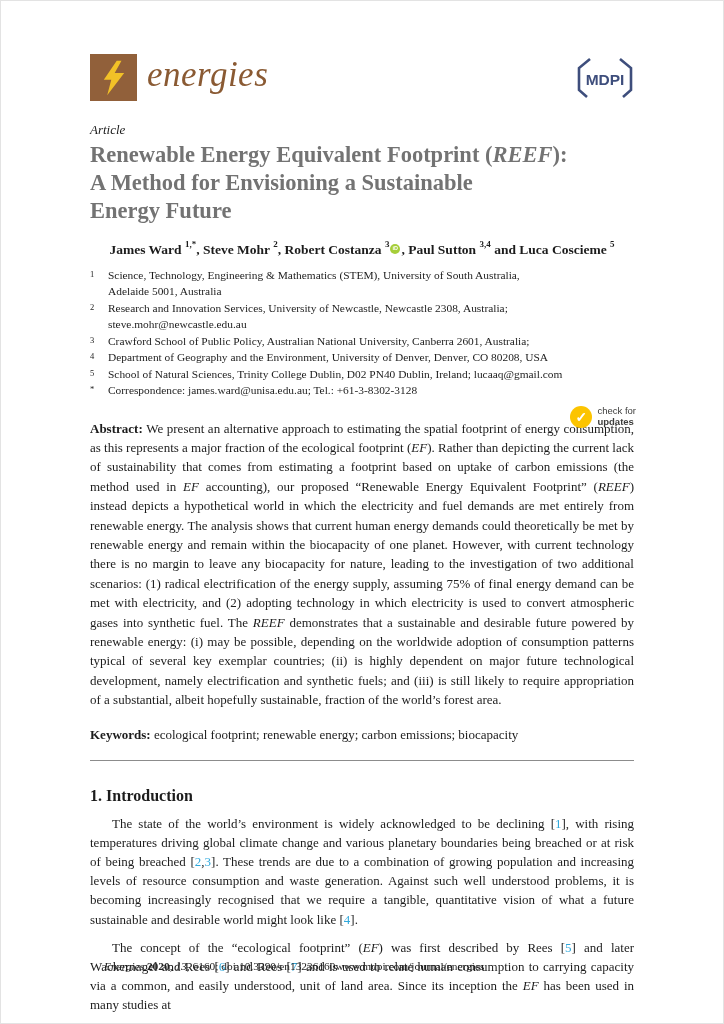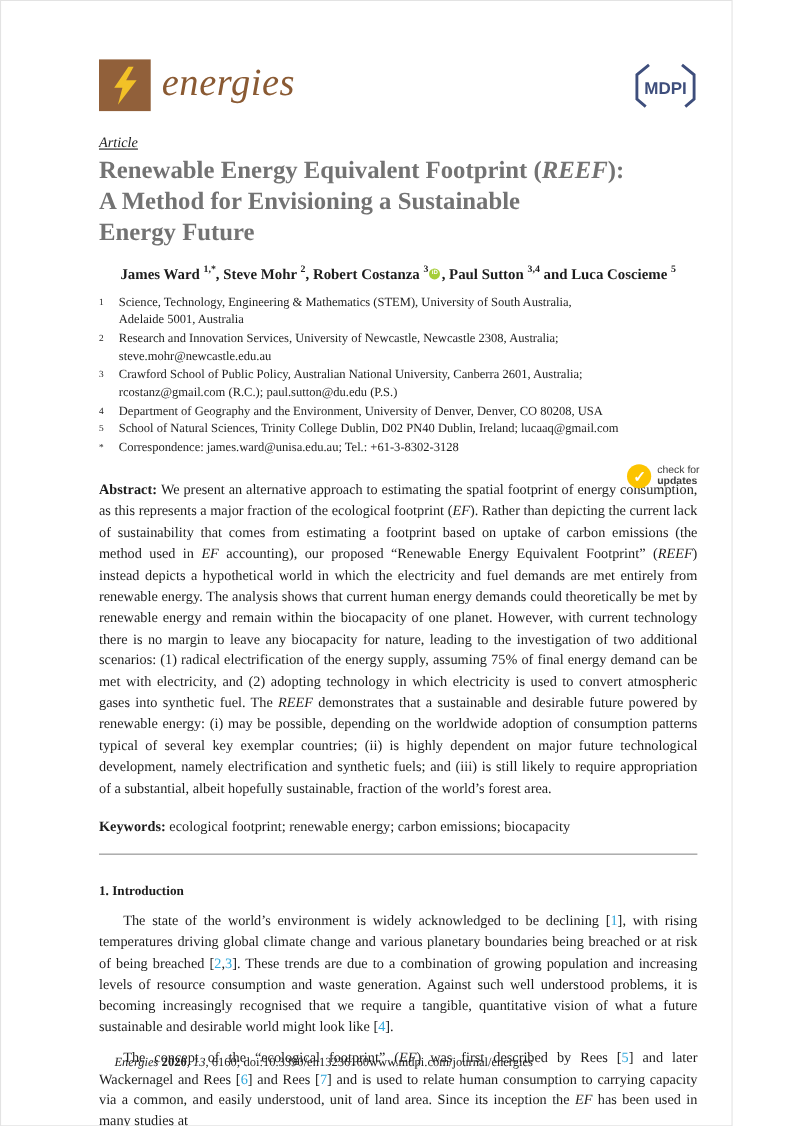--- a/index.html
+++ b/index.html
@@ -1,31 +1,31 @@
 <!DOCTYPE html>
 <html><head>
 <meta charset="utf-8">
 <style>
   html,body { margin:0; padding:0; background:#ffffff; }
   .page {
-    position:relative; width:666px; height:1024px; background:#ffffff;
+    position:relative; width:724px; height:1024px; background:#ffffff;
     font-family:"Liberation Serif", serif; color:#1c1c1c; overflow:hidden;
     box-shadow: inset 0 0 0 1px #e3e3e3;
   }
   .content { position:absolute; left:90px; top:54px; width:544px; }
 
   
   .header { display:flex; justify-content:space-between; align-items:flex-start; height:52px; }
   .brand { display:flex; align-items:center; gap:10px; }
   .brand-box { width:47px; height:47px; background:#91603a; display:flex; align-items:center; justify-content:center; }
   .brand-name { font-style:italic; font-size:35px; color:#8a5a33; letter-spacing:0.5px; line-height:1; padding-bottom:6px; }
   .mdpi-logo { margin-top:2px; }
 
   
-  .article-label { margin-top:16px; font-style:italic; font-size:13px;text-decoration:underline; }
+  .article-label { margin-top:16px; font-style:italic; font-size:13px; }
   .title { margin:3px 0 0 0; font-size:22.5px; line-height:28px; font-weight:bold; color:#737373; }
   .authors { margin-top:15px; font-size:13.5px; font-weight:bold;text-align:center; }
   .authors sup { font-size:9px; position:relative; top:-1px; font-weight:bold; }
   .orcid-icon { display:inline-block; width:10px; height:10px; border-radius:50%; background:#a6ce39; margin:0 1px; position:relative; top:0px; }
   .orcid-icon::after { content:"iD"; color:#fff; font-family:"Liberation Sans",sans-serif; font-size:5.5px; position:absolute; left:2px; top:1.5px; }
 
   .affiliations { margin-top:9px; font-size:11.4px; line-height:16.5px; }
   .aff-row { display:flex; }
   .aff-marker { width:11px; flex:0 0 11px; font-size:8.5px; position:relative; top:-1px; text-align:left; }
   .aff-text { padding-left:7px; }
@@ -34,21 +34,21 @@
   .badge { position:absolute; right:-2px; top:-6px; display:flex; align-items:center; gap:5px; cursor:pointer; }
   .badge-circle { width:22px; height:22px; border-radius:50%; background:#fcc400; color:#ffffff; display:flex; align-items:center; justify-content:center; font-family:"Liberation Sans",sans-serif; font-weight:bold; font-size:14px; }
   .badge-text { font-family:"Liberation Sans",sans-serif; font-size:9.5px; line-height:10.5px; color:#3c3c3b; }
   .badge-text .b2 { font-weight:bold; }
 
   .abstract { margin:20px 0 0 0; font-size:13px; line-height:19.4px; text-align:justify; }
   .keywords { margin:15px 0 16px 0; font-size:13px; line-height:19px; }
 
   .rule { margin-top:13px; border:none; border-top:1px solid #8c8c8c; height:0; }
 
-  .section-heading { margin:26px 0 0 0; font-size:12px; font-weight:bold; }
+  .section-heading { margin:26px 0 0 0; font-size:16px; font-weight:bold; }
   .body-para { margin:9px 0 0 0; font-size:13px; line-height:19.2px; text-align:justify; }
   .body-para.indent { text-indent:22px; }
 
   
   .footer { position:absolute; left:104px; right:90px; top:960px; display:flex; font-size:11.4px; color:#222; }
 </style>
 </head>
 <body>
 
 <div class="page">
@@ -82,21 +82,21 @@
       <div class="aff-row">
         <span class="aff-marker">1</span>
         <span class="aff-text"><span>Science, Technology, Engineering &amp; Mathematics (STEM), University of South Australia,</span><br><span>Adelaide 5001, Australia</span></span>
       </div>
       <div class="aff-row">
         <span class="aff-marker">2</span>
         <span class="aff-text"><span>Research and Innovation Services, University of Newcastle, Newcastle 2308, Australia;</span><br><span>steve.mohr@newcastle.edu.au</span></span>
       </div>
       <div class="aff-row">
         <span class="aff-marker">3</span>
-        <span class="aff-text"><span>Crawford School of Public Policy, Australian National University, Canberra 2601, Australia;</span><br><span>rcostanz@gmail.com (R.C.); paul.sutton@du.edu (P.S.)</span></span>
+        <span class="aff-text"><span>Crawford School of Public Policy, Australian National University, Canberra 2601, Australia;</span><br></span>
       </div>
       <div class="aff-row">
         <span class="aff-marker">4</span>
         <span class="aff-text"><span>Department of Geography and the Environment, University of Denver, Denver, CO 80208, USA</span></span>
       </div>
       <div class="aff-row">
         <span class="aff-marker">5</span>
         <span class="aff-text"><span>School of Natural Sciences, Trinity College Dublin, D02 PN40 Dublin, Ireland; lucaaq@gmail.com</span></span>
       </div>
       <div class="aff-row">

